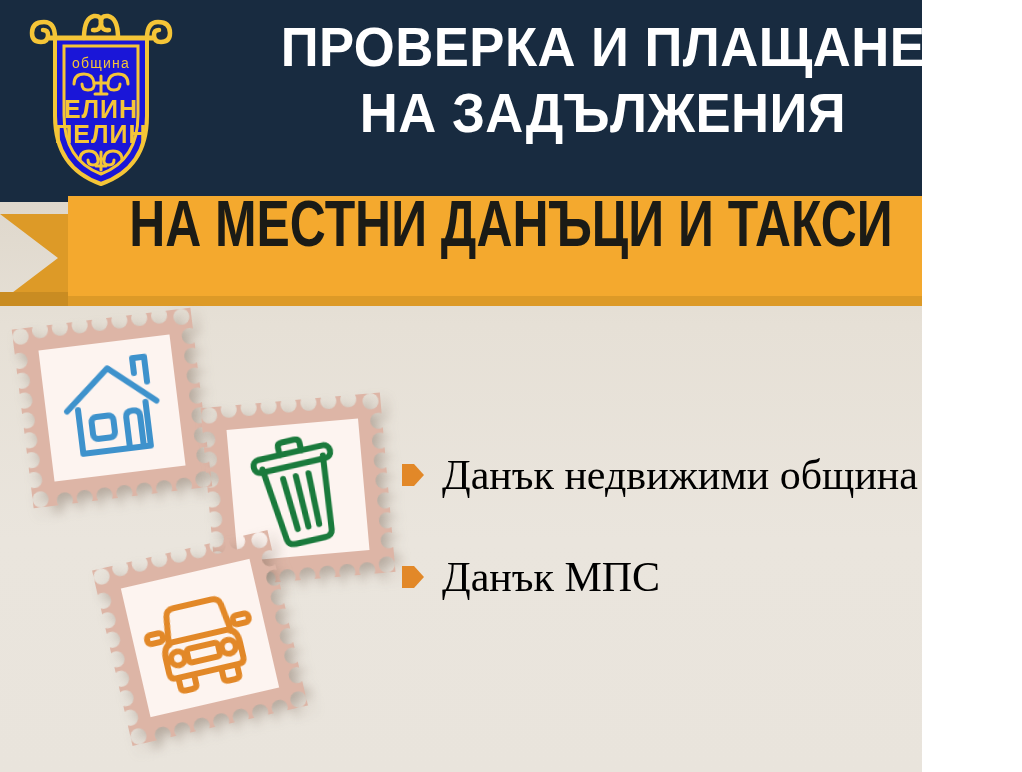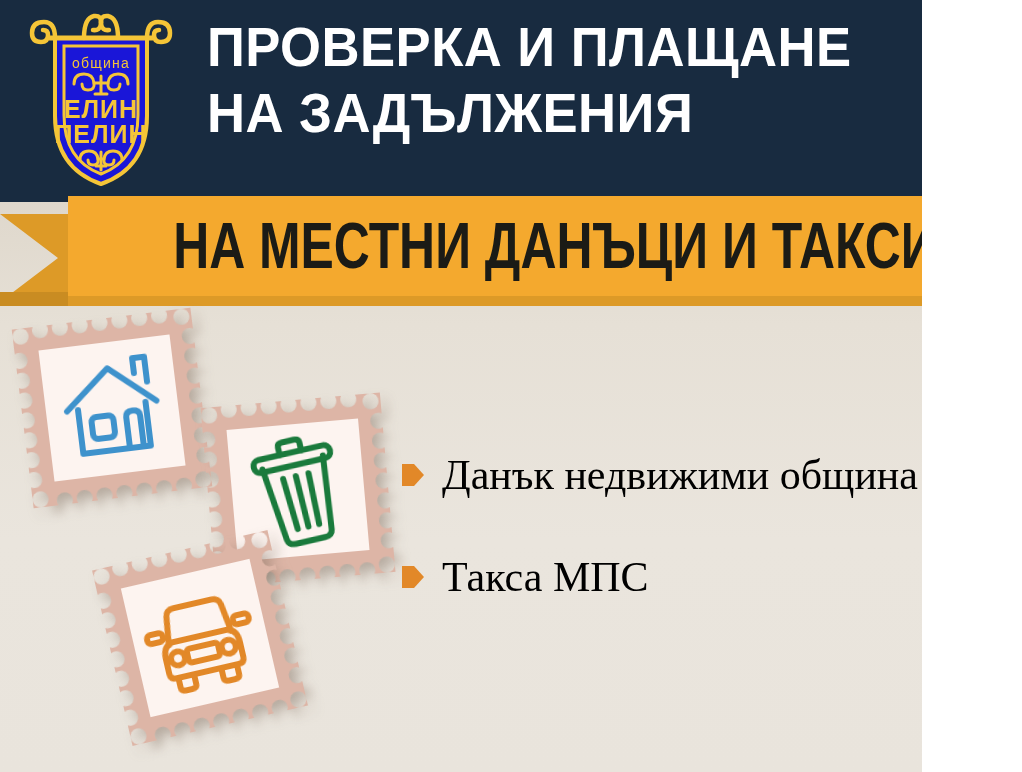--- a/index.html
+++ b/index.html
@@ -27,23 +27,23 @@
 
   
   .crest {
     position: absolute;
     left: 22px; top: 8px;
     width: 158px; height: 182px;
   }
 
   .titles {
     position: absolute;
-    left: 182px; top: 14px;
+    left: 188px; top: 14px;
     width: 830px;
-    text-align: left;
+    text-align: center;
     color: #ffffff;
   }
   .title-line {
     font-family: "Liberation Sans", sans-serif;
     font-weight: bold;
     font-size: 56px;
     line-height: 66px;
     letter-spacing: 0.5px;
     transform: scaleX(0.94);
     transform-origin: center;
@@ -78,23 +78,21 @@
   }
   .ribbon-tail-shadow.left { left: 0; clip-path: polygon(0 0, 180px 0, 160px 14px, 0 14px); }
   .ribbon-tail-shadow.right { right: 0; clip-path: polygon(0 0, 180px 0, 180px 14px, 20px 14px); }
 
   .ribbon-main {
     position: absolute;
     left: 68px; top: 0;
     width: 886px; height: 100px;
     background: #f4a92e;
     display: flex;
-    align-items: center;
     justify-content: center;
-    padding-left: 44px;
   }
   .ribbon-main-shadow {
     position: absolute;
     left: 68px; top: 100px;
     width: 886px; height: 10px;
     background: #dd9a27;
   }
   .ribbon-text {
     font-family: "Liberation Sans", sans-serif;
     font-weight: bold;
@@ -374,18 +372,18 @@
         <path d="M0 2 L12 2 L22 13 L12 24 L0 24 Z" fill="#e28828"></path>
       </svg>
       <span class="bullet-label">Данък недвижими община</span>
     </div>
 
 
     <div class="bullet-row">
       <svg class="bullet-mark" viewBox="0 0 22 26">
         <path d="M0 2 L12 2 L22 13 L12 24 L0 24 Z" fill="#e28828"></path>
       </svg>
-      <span class="bullet-label">Такса МПС</span>
+      <span class="bullet-label">Данък МПС</span>
     </div>
 
   </div>
 
 </div>
 
 </body></html>

